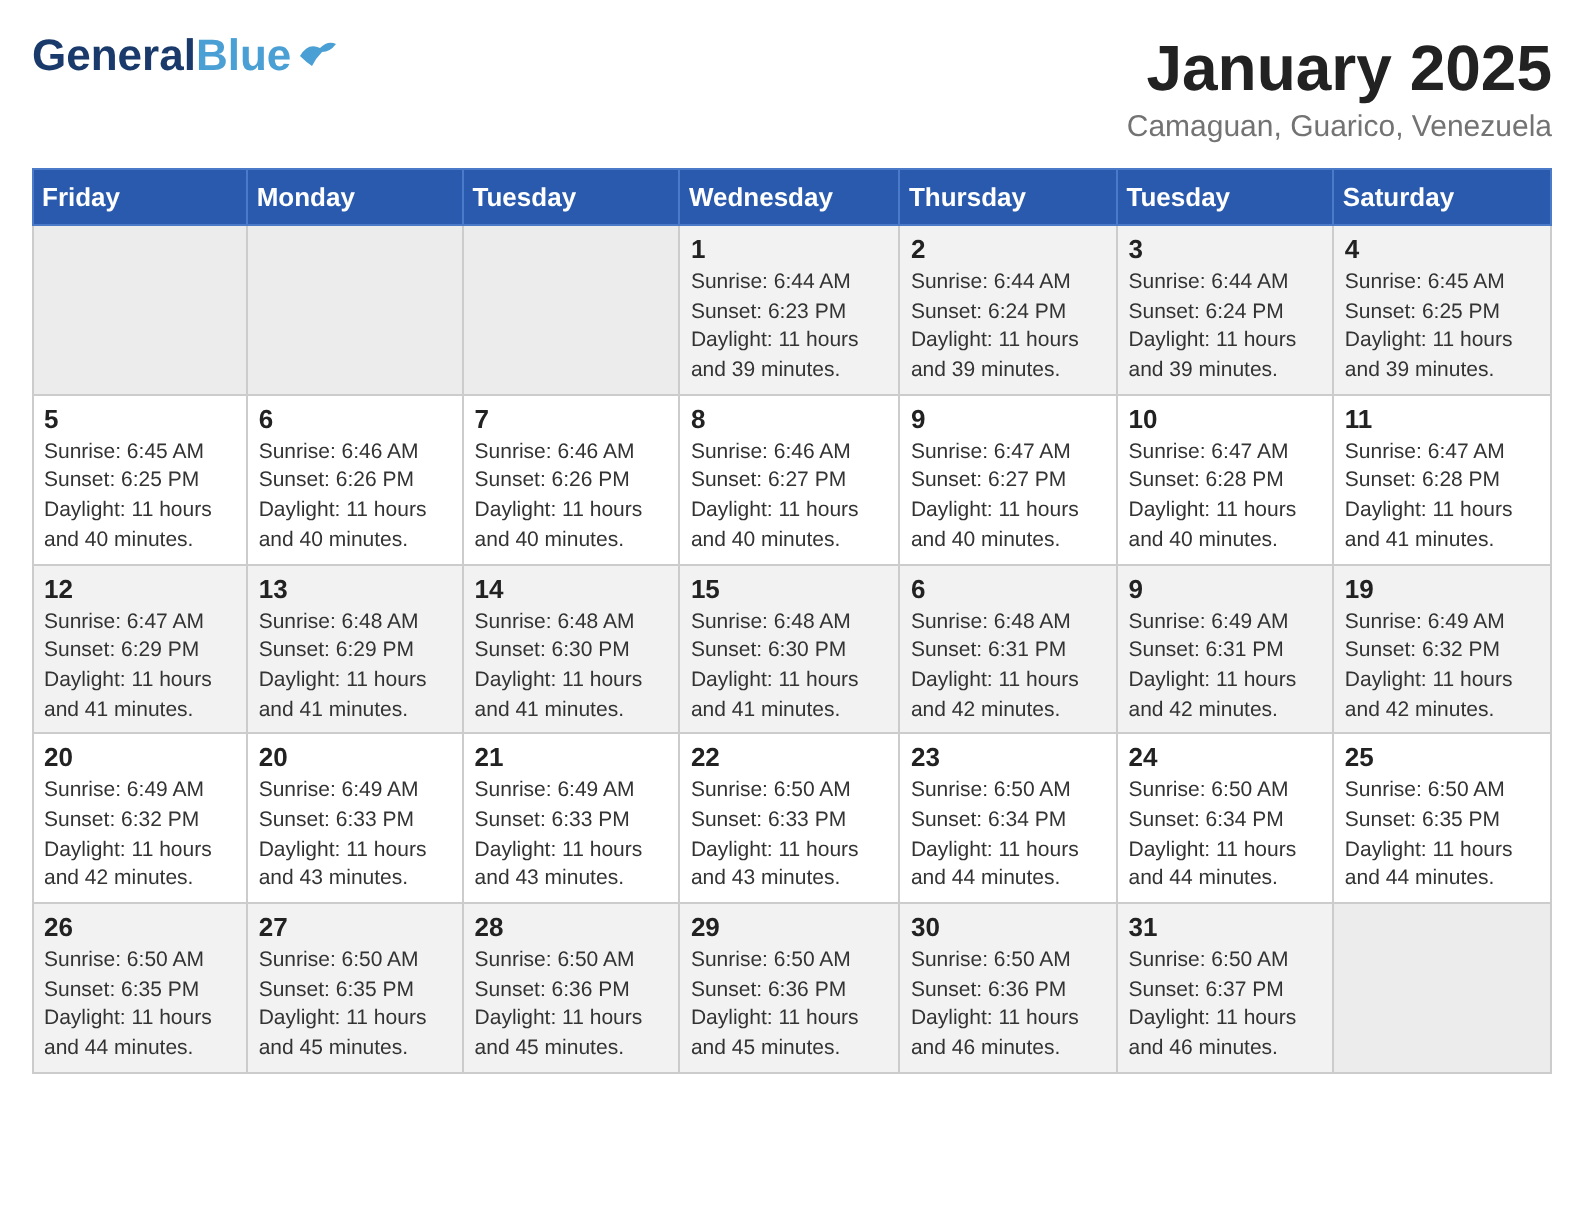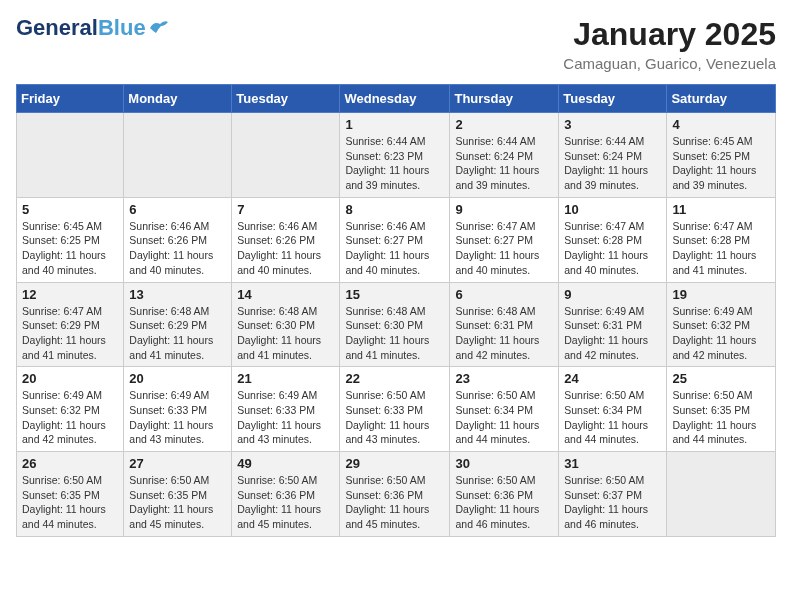--- a/index.html
+++ b/index.html
@@ -292,21 +292,21 @@
 Sunset: 6:35 PM
 Daylight: 11 hours and 44 minutes.</div>
         </td>
         <td>
           <span class="day-number">27</span>
           <div class="day-info" style="white-space: pre-line;">Sunrise: 6:50 AM
 Sunset: 6:35 PM
 Daylight: 11 hours and 45 minutes.</div>
         </td>
         <td>
-          <span class="day-number">49</span>
+          <span class="day-number">28</span>
           <div class="day-info" style="white-space: pre-line;">Sunrise: 6:50 AM
 Sunset: 6:36 PM
 Daylight: 11 hours and 45 minutes.</div>
         </td>
         <td>
           <span class="day-number">29</span>
           <div class="day-info" style="white-space: pre-line;">Sunrise: 6:50 AM
 Sunset: 6:36 PM
 Daylight: 11 hours and 45 minutes.</div>
         </td>

